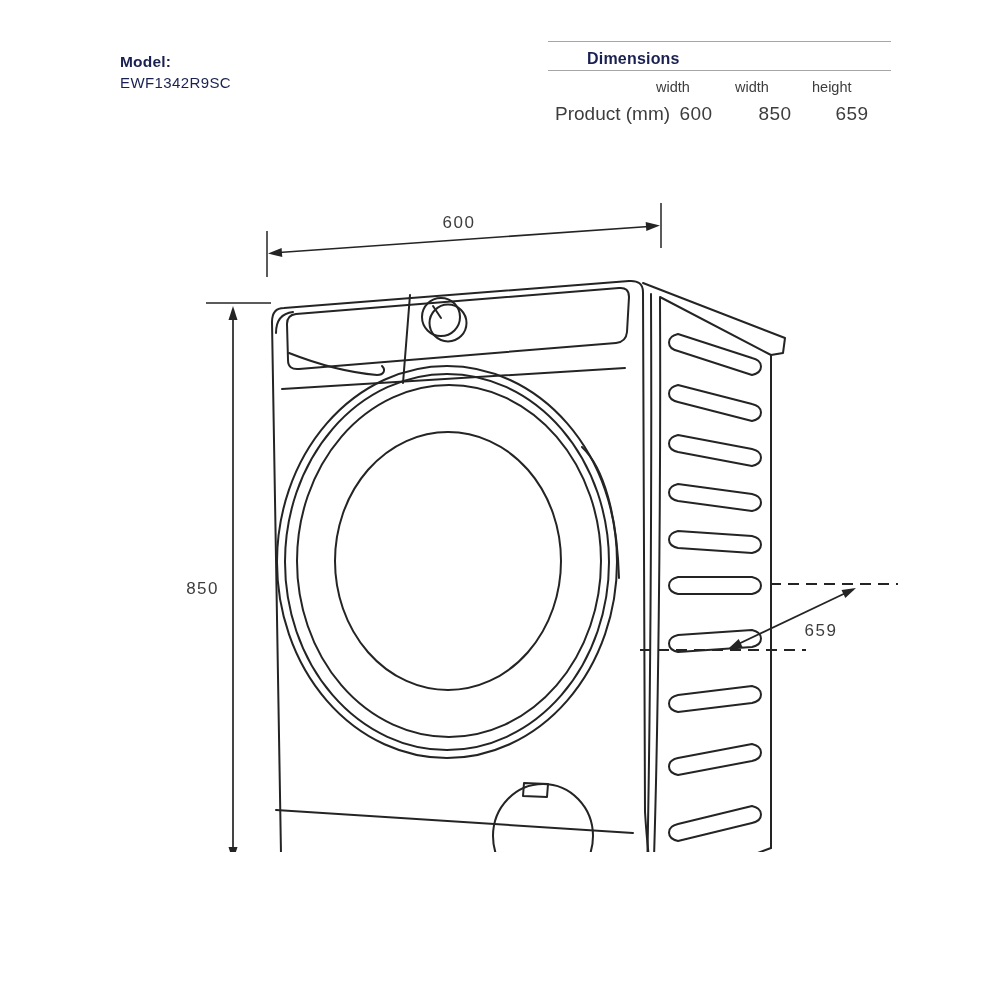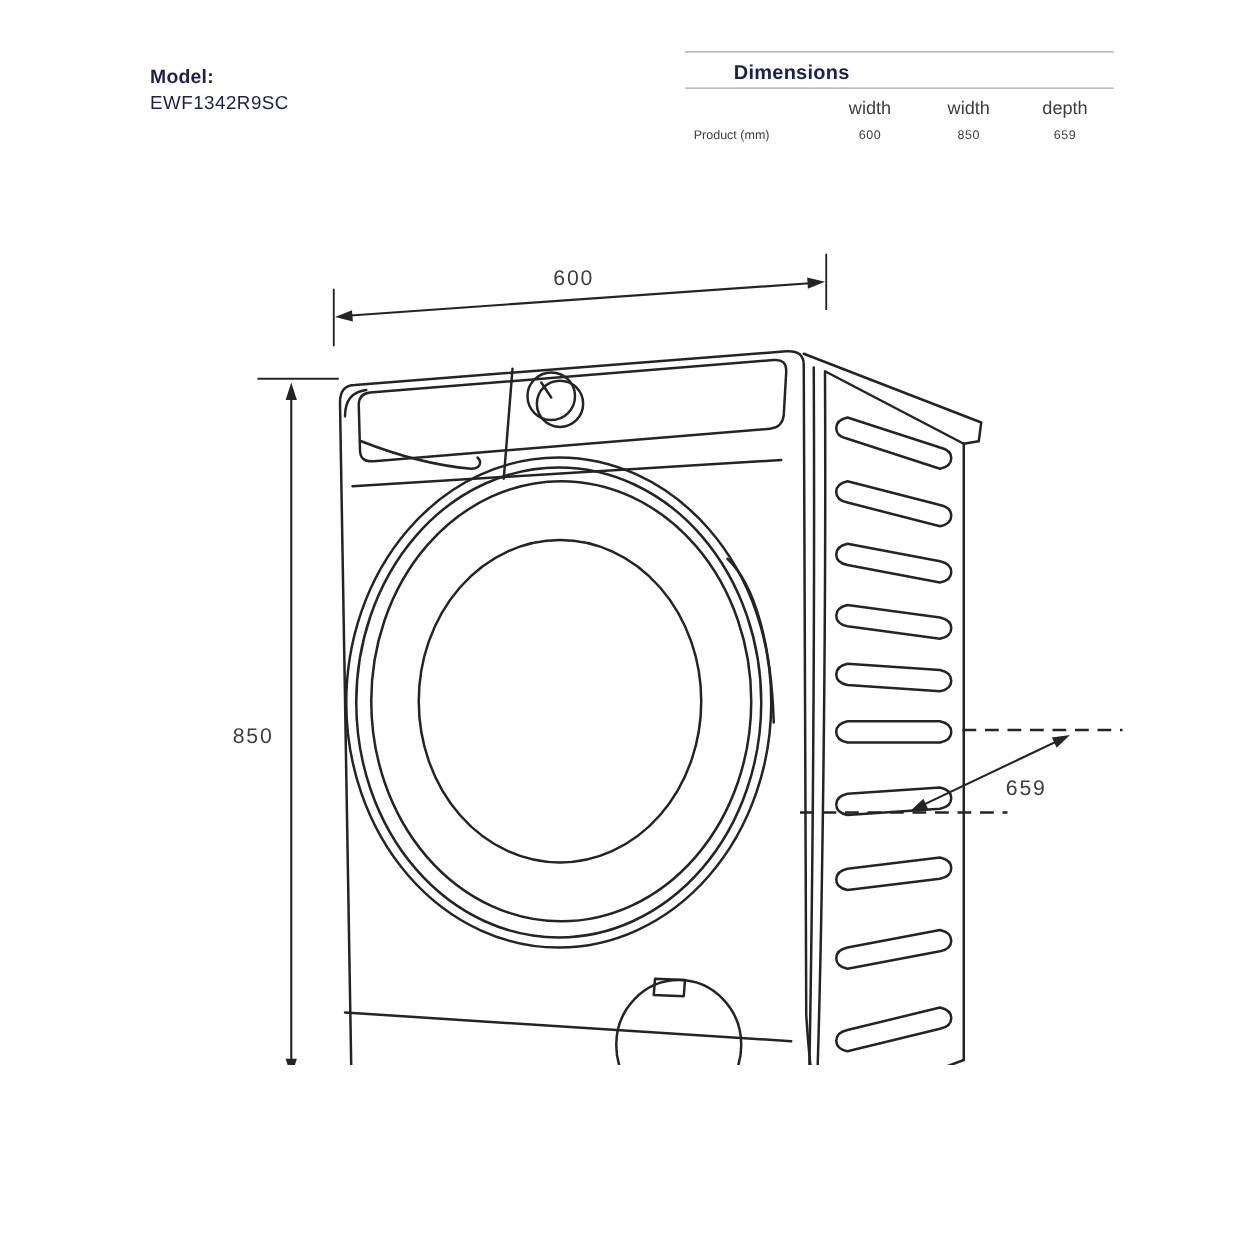--- a/index.html
+++ b/index.html
@@ -14,22 +14,22 @@
   
   .model-block{position:absolute;left:120px;top:53px;}
   .model-label{font-size:15.5px;font-weight:bold;color:var(--navy);letter-spacing:.2px;}
   .model-value{font-size:15px;color:var(--navy);margin-top:3px;letter-spacing:.4px;}
   
   .dims-table{position:absolute;left:548px;top:38px;width:343px;height:92px;}
   .t-rule{position:absolute;left:0;width:343px;height:0;border-top:1.5px solid var(--rule-gray);}
   .t-rule-1{top:3px;border-top-width:1px;}
   .t-rule-2{top:32px;}
   .t-title{position:absolute;left:7px;top:12px;font-size:16px;font-weight:bold;color:var(--navy);letter-spacing:.2px;margin-left:32px;}
-  .t-head{position:absolute;top:41px;font-size:14.5px;color:var(--text-gray);text-align:center;width:80px;}
-  .t-cell{position:absolute;top:65px;font-size:10px;color:var(--text-gray);}
+  .t-head{position:absolute;top:41px;font-size:14.5px;color:var(--text-gray);width:80px;}
+  .t-cell{position:absolute;top:65px;font-size:19px;color:var(--text-gray);}
   .t-cell.num{text-align:center;width:80px;letter-spacing:.5px;}
   .c0{left:108px;} .c1{left:187px;} .c2{left:264px;}
   
   svg{position:absolute;left:0;top:0;}
   .ln{fill:none;stroke:var(--line-black);stroke-width:2;stroke-linecap:round;stroke-linejoin:round;}
   .dim{fill:none;stroke:var(--line-black);stroke-width:1.7;stroke-linecap:butt;}
   .tick{fill:none;stroke:var(--line-black);stroke-width:1.5;}
   .dash{fill:none;stroke:var(--line-black);stroke-width:2;stroke-dasharray:11 7;}
   .arr{fill:var(--line-black);stroke:none;}
   .dimtext{fill:var(--text-gray);font-size:17px;letter-spacing:1.5px;font-family:"Liberation Sans",sans-serif;}
@@ -43,21 +43,21 @@
     <div class="model-label">Model:</div>
     <div class="model-value">EWF1342R9SC</div>
   </div>
 
   <div class="dims-table">
     <div class="t-rule t-rule-1"></div>
     <div class="t-title">Dimensions</div>
     <div class="t-rule t-rule-2"></div>
     <div class="t-head c0">width</div>
     <div class="t-head c1">width</div>
-    <div class="t-head c2">depth</div>
+    <div class="t-head c2">height</div>
     <div class="t-cell" style="left:7px;">Product (mm)</div>
     <div class="t-cell num c0">600</div>
     <div class="t-cell num c1">850</div>
     <div class="t-cell num c2">659</div>
   </div>
 
   <svg width="1000" height="1000" viewBox="0 0 1000 1000">
 
     <g>
 

